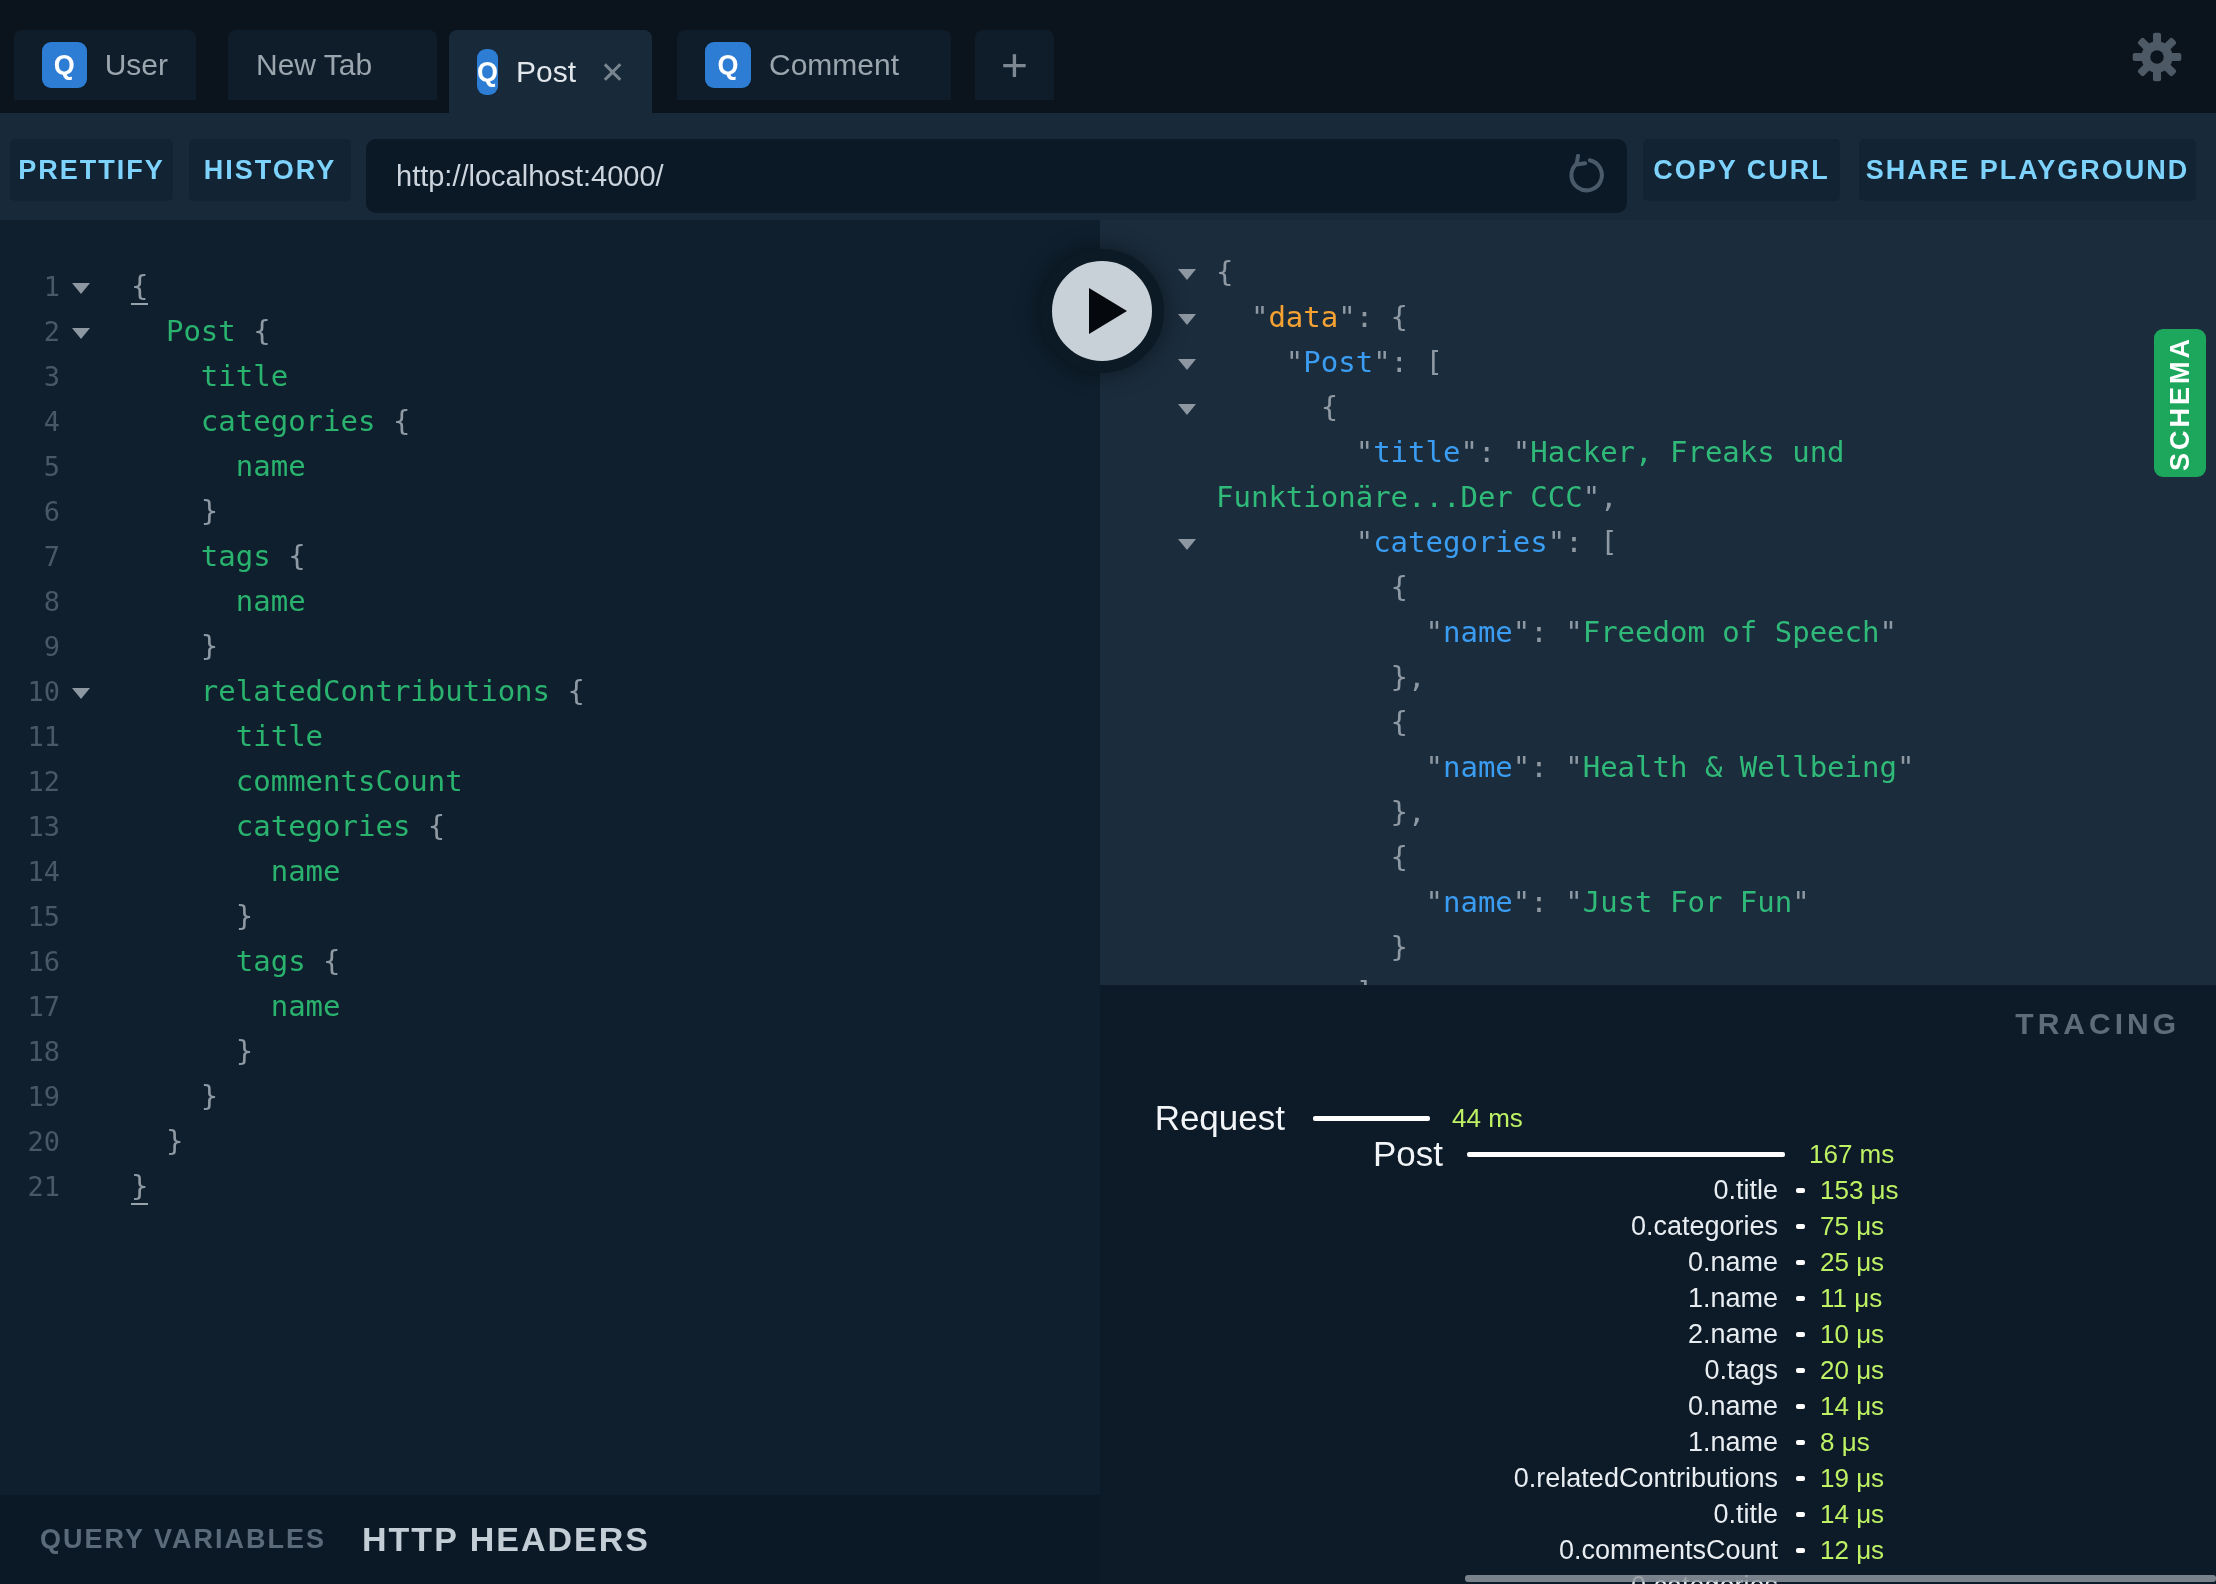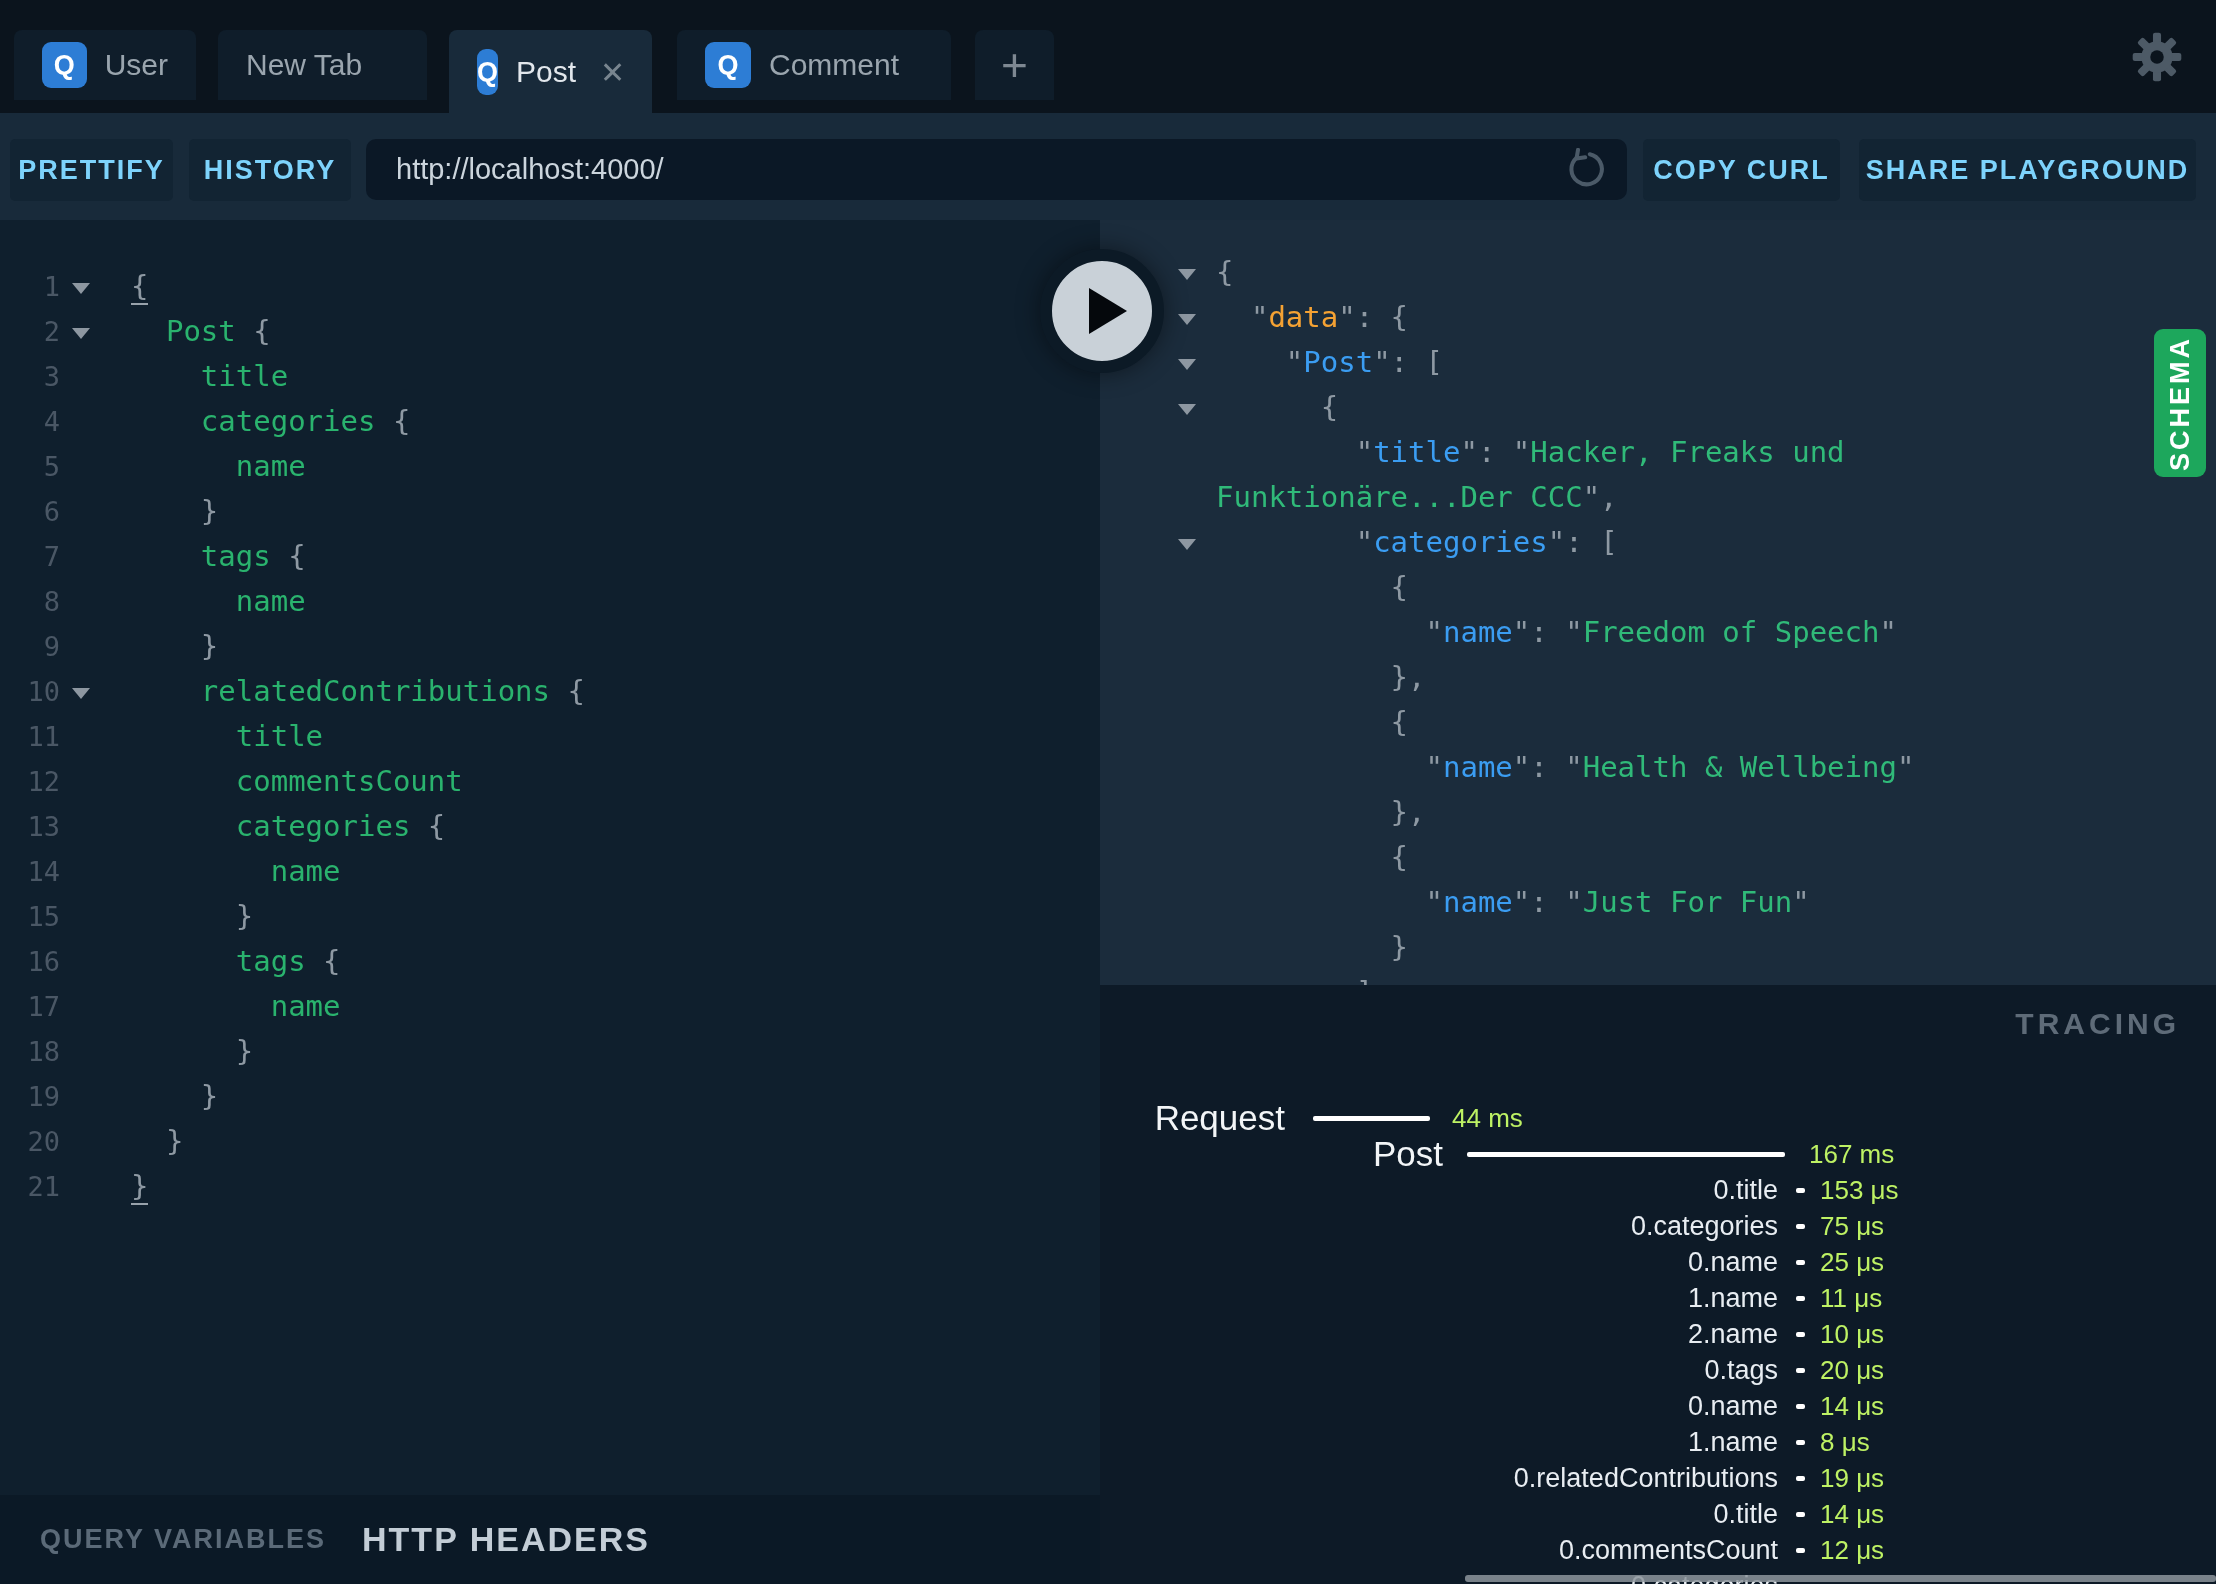--- a/index.html
+++ b/index.html
@@ -20,21 +20,21 @@
 
   
   .toolbar{position:absolute;left:0;top:113px;width:2216px;height:107px;background:#182a3a;}
   .tbtn{position:absolute;top:26px;height:62px;background:#122433;border-radius:5px;
         color:#7dd3fc;font-size:27px;font-weight:bold;letter-spacing:2px;
         display:flex;align-items:center;justify-content:center;}
   .tbtn.prettify{left:10px;width:163px;}
   .tbtn.history{left:189px;width:162px;}
   .tbtn.copycurl{left:1643px;width:197px;}
   .tbtn.share{left:1859px;width:337px;}
-  .urlbar{position:absolute;left:366px;top:26px;width:1261px;height:61px;background:#0b1826;
+  .urlbar{position:absolute;left:366px;top:26px;width:1261px;height:74px;background:#0b1826;
           border-radius:10px;display:flex;align-items:center;box-sizing:border-box;padding:0 20px 0 28px;}
   .urlbar .url{flex:1;color:#ccd5dd;font-size:29px;background:transparent;border:none;outline:none;
           font-family:"Liberation Sans",sans-serif;}
   .reload{width:44px;height:44px;flex:0 0 auto;}
 
   
   .editor-pane{position:absolute;left:0;top:220px;width:1100px;height:1275px;background:#0f1f2d;
                overflow:hidden;padding-top:44px;box-sizing:border-box;}
   .response-pane{position:absolute;left:1100px;top:220px;width:1116px;height:765px;background:#1b2c3c;
                overflow:hidden;padding-top:30px;box-sizing:border-box;}
@@ -100,21 +100,21 @@
 </head>
 <body>
 
 <div class="app">
 
   <div class="tabbar">
     <div class="tab" style="left:14px;width:182px;">
       <span class="qbadge">Q</span>
       <span>User</span>
     </div>
-    <div class="tab" style="left:218px;width:209px;">
+    <div class="tab" style="left:228px;width:209px;">
       <span>New Tab</span>
     </div>
     <div class="tab active" style="left:449px;width:203px;">
       <span class="qbadge">Q</span>
       <span>Post</span>
       <span class="close">✕</span>
     </div>
     <div class="tab" style="left:677px;width:274px;">
       <span class="qbadge">Q</span>
       <span>Comment</span>

